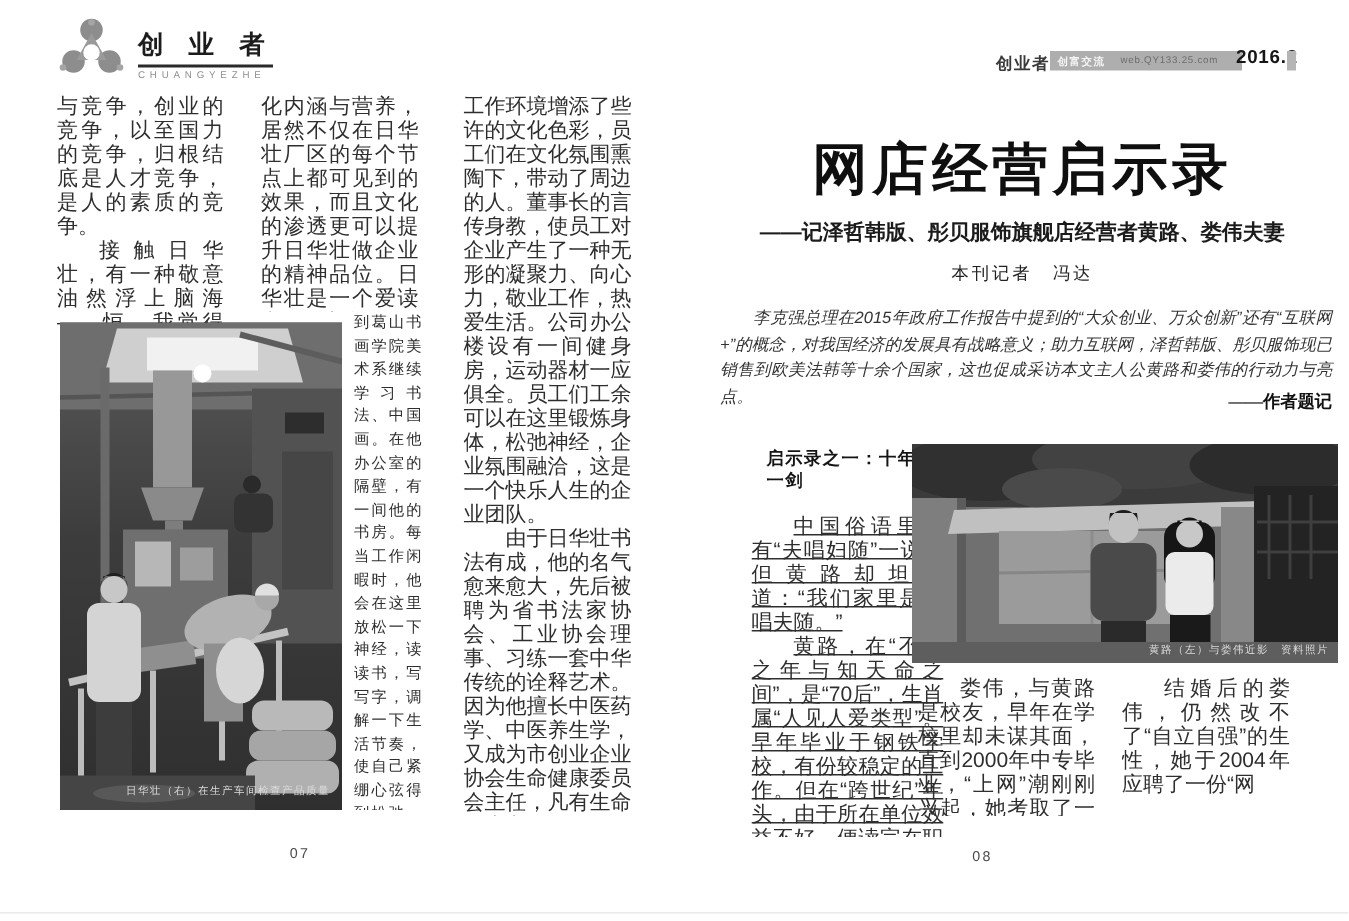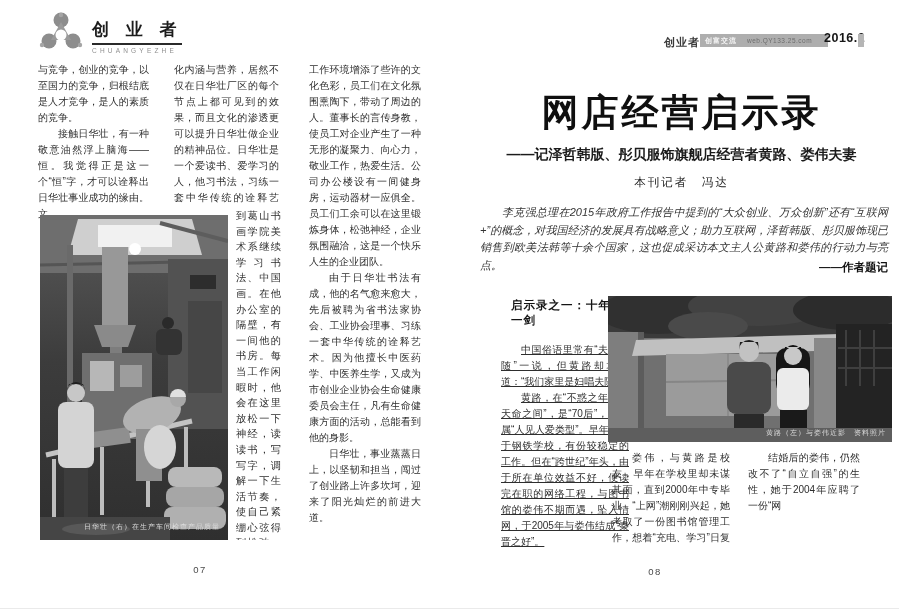--- a/index.html
+++ b/index.html
@@ -6,42 +6,42 @@
   .spread{position:relative;width:899px;height:614px;background:#fff;overflow:hidden;
           font-family:"Liberation Sans",sans-serif;color:#2b2b2b;}
   .abs{position:absolute;}
   
   .logo-wrap{left:38px;top:10px;display:flex;align-items:flex-start;}
   .logo-txt{margin-left:8px;margin-top:8px;}
   .logo-cn{font-size:17px;font-weight:bold;letter-spacing:6px;color:#1c1c1c;
            border-bottom:2px solid #2a2a2a;padding-bottom:2px;display:inline-block;}
   .logo-py{font-size:6.5px;letter-spacing:3.2px;color:#909090;margin-top:2px;}
   
-  .col{font-size:10px;line-height:16px;text-align:justify;color:#2e2e2e;overflow:hidden;}
+  .col{font-size:14px;line-height:16px;text-align:justify;color:#2e2e2e;overflow:hidden;}
   .col p{margin:0;text-indent:2em;}
   .col p.flush{text-indent:0;}
   .narrow{font-size:10.2px;line-height:15.6px;}
   
   .photo{overflow:hidden;background:#3a3a3a;}
   .photo svg{display:block;}
   .photo-cap{position:absolute;color:#dcdcdc;font-size:7px;letter-spacing:1px;white-space:nowrap;}
   
   .hdr-mag{font-size:11px;font-weight:bold;color:#3a3a3a;letter-spacing:1px;}
   .hdr-bar{background:#aeaeae;height:13px;display:flex;align-items:center;padding:0 5px;gap:10px;}
   .hdr-sec{font-size:7px;color:#f4f4f4;font-weight:bold;letter-spacing:1px;}
   .hdr-site{font-size:6.5px;color:#6d6d6d;letter-spacing:.5px;}
   .hdr-issue{font-size:12.5px;font-weight:bold;color:#161616;letter-spacing:.5px;}
   .hdr-block{background:#b5b5b5;width:6px;height:13px;}
   
   .a-title{width:423px;text-align:center;font-size:37px;font-weight:900;letter-spacing:3px;color:#0f0f0f;}
   .a-sub{width:423px;text-align:center;font-size:14px;font-weight:bold;color:#1b1b1b;}
   .a-by{width:423px;text-align:center;font-size:11.5px;letter-spacing:2px;color:#222;}
   .a-intro{width:408px;font-size:11px;line-height:17.5px;font-style:italic;
            text-align:justify;text-indent:2em;color:#333;}
-  .a-sign{width:408px;text-align:right;font-size:11.5px;font-weight:bold;color:#111;}
+  .a-sign{width:408px;text-align:right;font-size:11.5px;font-weight:bold;color:#111;font-family:Liberation Serif, serif;}
   .sec-head{font-size:11.5px;font-weight:bold;color:#141414;letter-spacing:1px;padding-left:10px;}
   .pagenum{font-size:9.5px;letter-spacing:1.5px;color:#4a4a4a;}
   .hairline{left:0;top:608px;width:899px;height:1px;background:#eaeaea;}
 </style>
 </head>
 <body>
 
 <div class="spread">
 
   <div class="abs logo-wrap">

